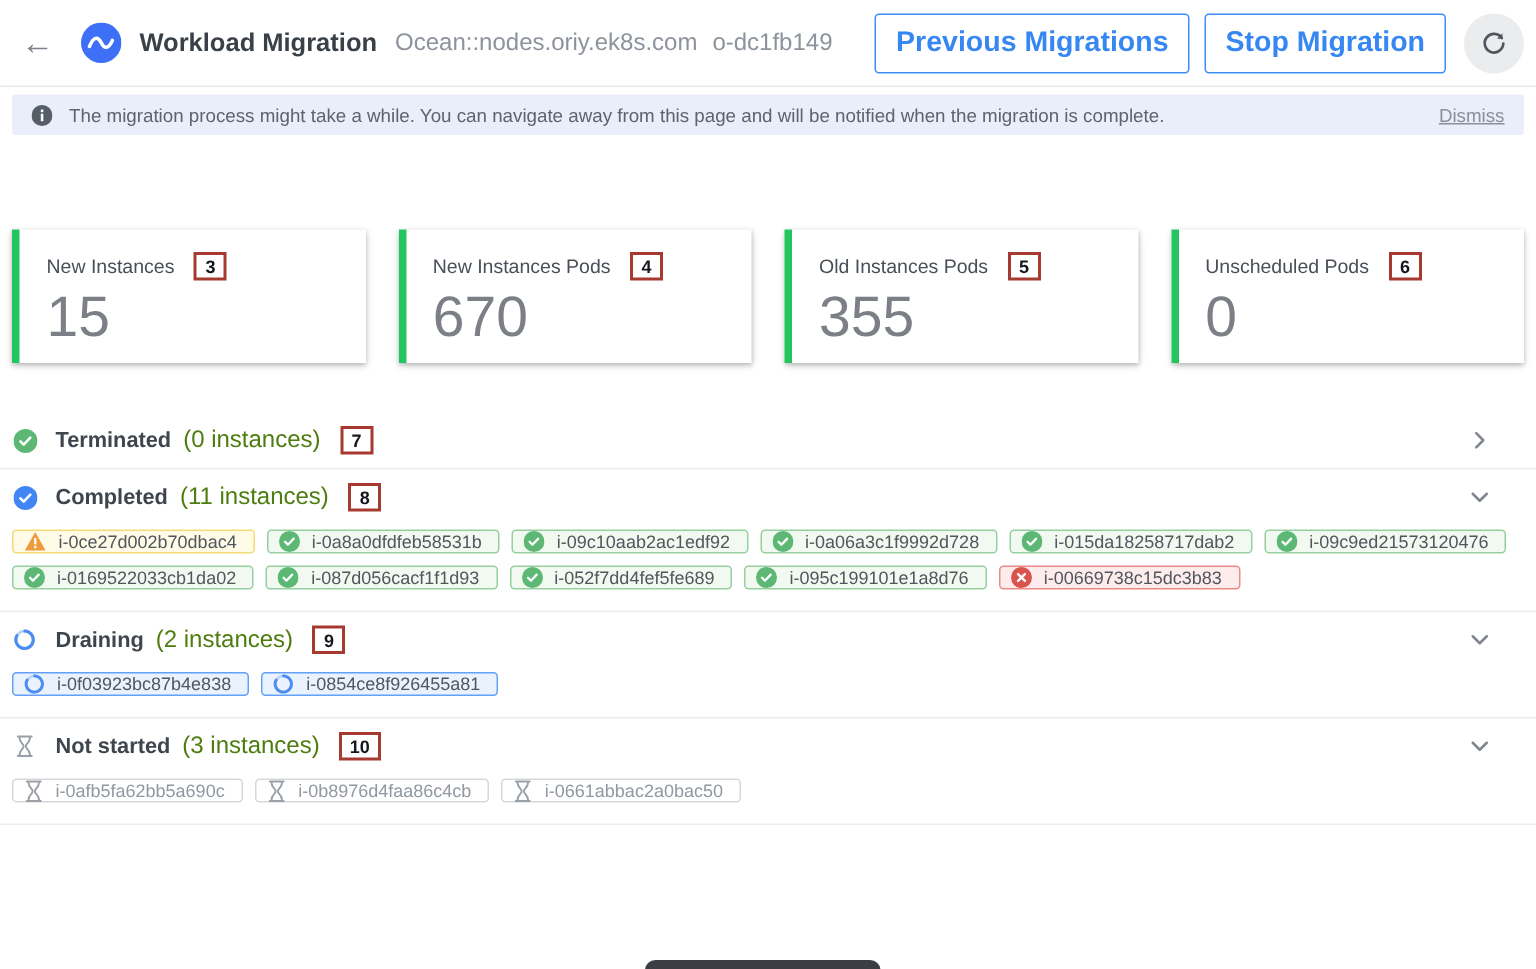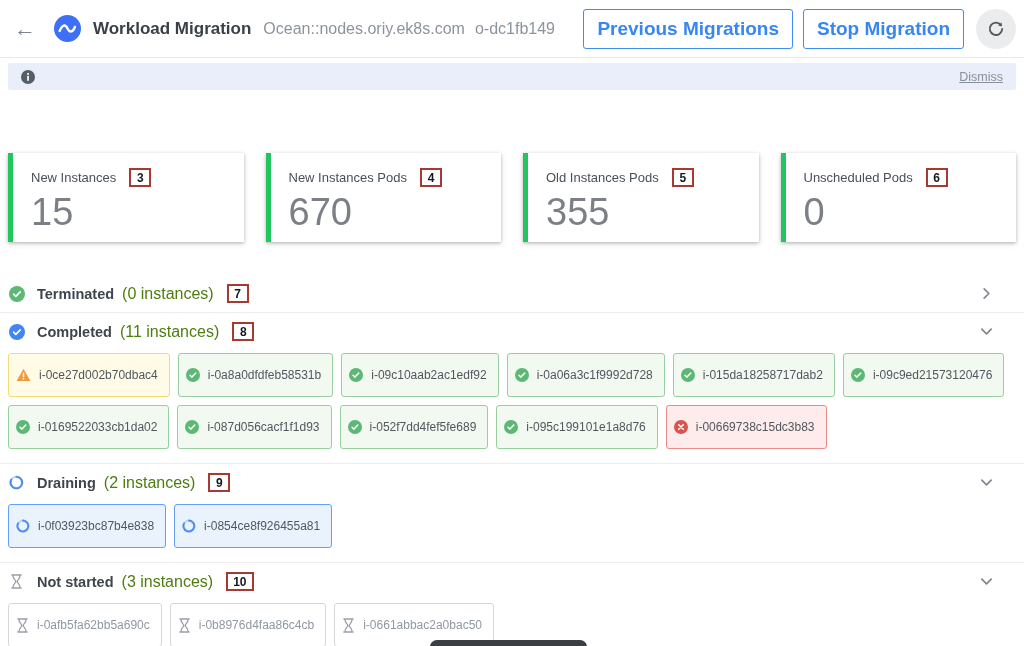--- a/index.html
+++ b/index.html
@@ -82,21 +82,21 @@
   .section { border-bottom: 1px solid #ededed; padding: 0 8px; }
   .section-header { display: flex; align-items: center; height: 37px; cursor: pointer; }
   .section-icon { display: flex; width: 17px; justify-content: center; }
   .section-title { font-size: 14.5px; font-weight: 700; color: #3f454c; margin-left: 12px; }
   .section-count { font-size: 16px; color: #4d7c0f; margin-left: 8px; }
   .section-chevron { margin-left: auto; margin-right: 22px; display: flex; cursor: pointer; }
   .chips { display: flex; flex-wrap: wrap; gap: 8px; padding: 3px 0 14px 0; }
   .chips:empty { display: none; }
   .chip {
     display: inline-flex; align-items: center; gap: 8px;
-    border: 1px solid; border-radius: 3px; padding: 0 11px 0 7px; height: 44px;
+    border: 1px solid; border-radius: 3px; padding: 0 11px 0 7px; height: 16px;
     font-size: 12px; cursor: pointer; white-space: nowrap;
   }
   .chip-success { background: #f1f9f1; border-color: #96d09e; color: #51575e; }
   .chip-warning { background: #fffbe6; border-color: #f3dc76; color: #51575e; }
   .chip-error   { background: #fdeceb; border-color: #ea8b85; color: #51575e; }
   .chip-draining{ background: #eaf2fe; border-color: #64a0f7; color: #51575e; }
   .chip-pending { background: #ffffff; border-color: #d8d8d8; color: #9198a1; }
   .chip .ic { display: flex; }
 
   
@@ -136,20 +136,21 @@
   </div>
 
   <div class="banner">
     <span class="info-ic">
       <svg width="14" height="14" viewBox="0 0 14 14">
         <circle cx="7" cy="7" r="7" fill="#555d66"></circle>
         <rect x="6.2" y="5.8" width="1.7" height="5" fill="#fff"></rect>
         <rect x="6.2" y="3" width="1.7" height="1.8" fill="#fff"></rect>
       </svg>
     </span>
+    <span>The migration process might take a while. You can navigate away from this page and will be notified when the migration is complete.</span>
     <span class="dismiss">Dismiss</span>
   </div>
 
 
   <div class="cards" id="cards">
   <div class="card">
     <div class="card-label-row">
       <span class="c-label">New Instances</span>
       <span class="marker c-marker">3</span>
     </div>

